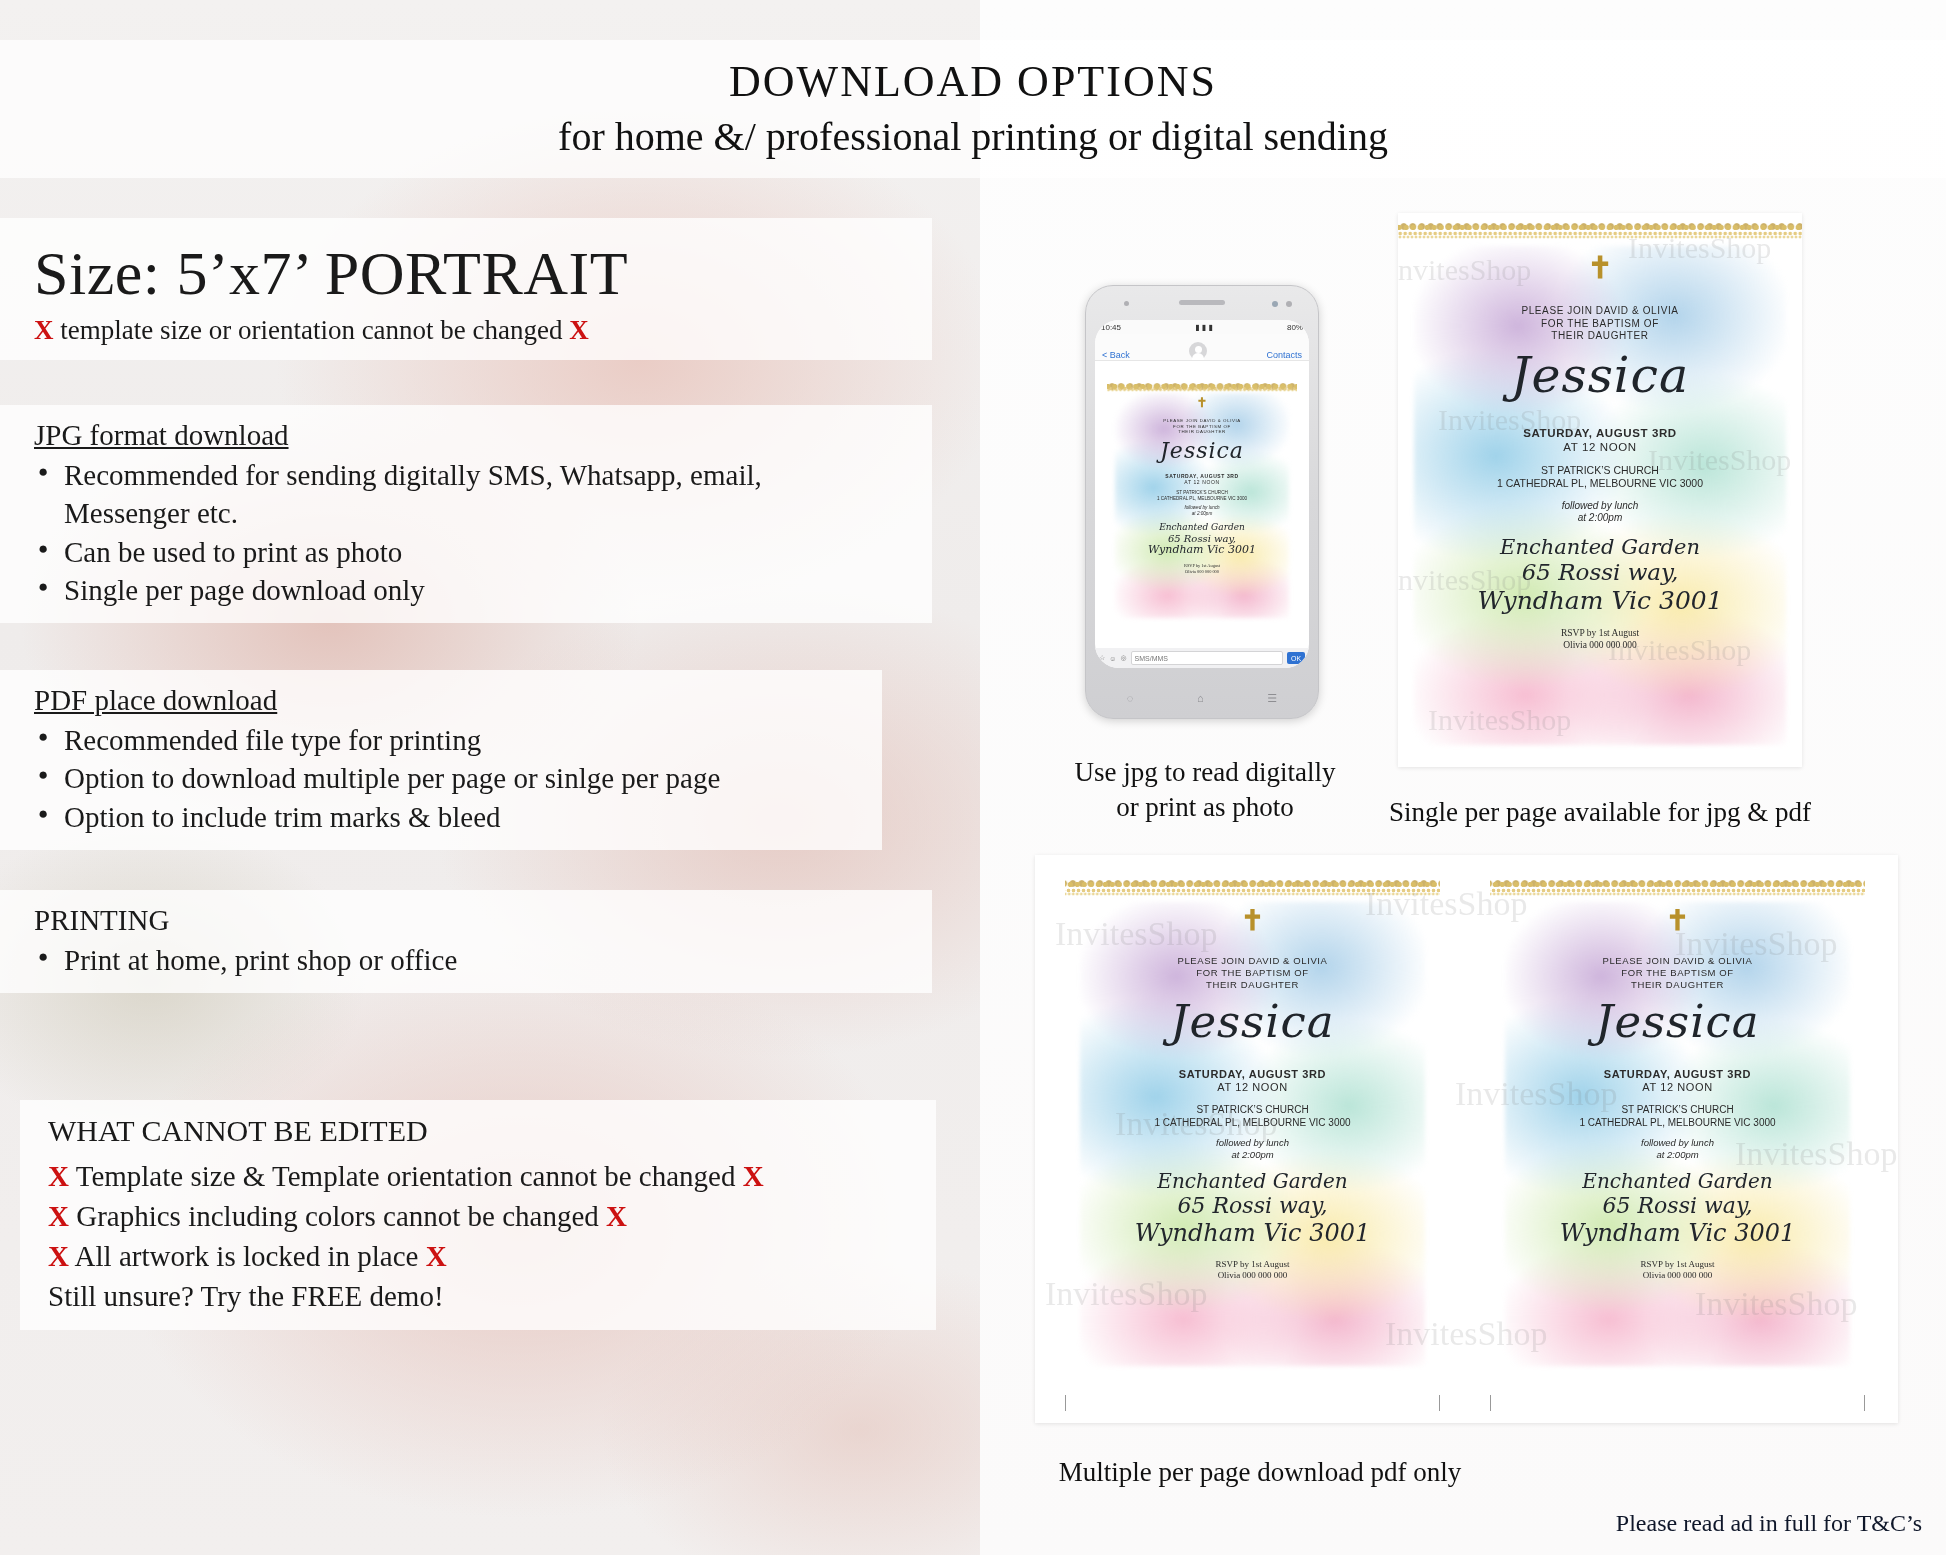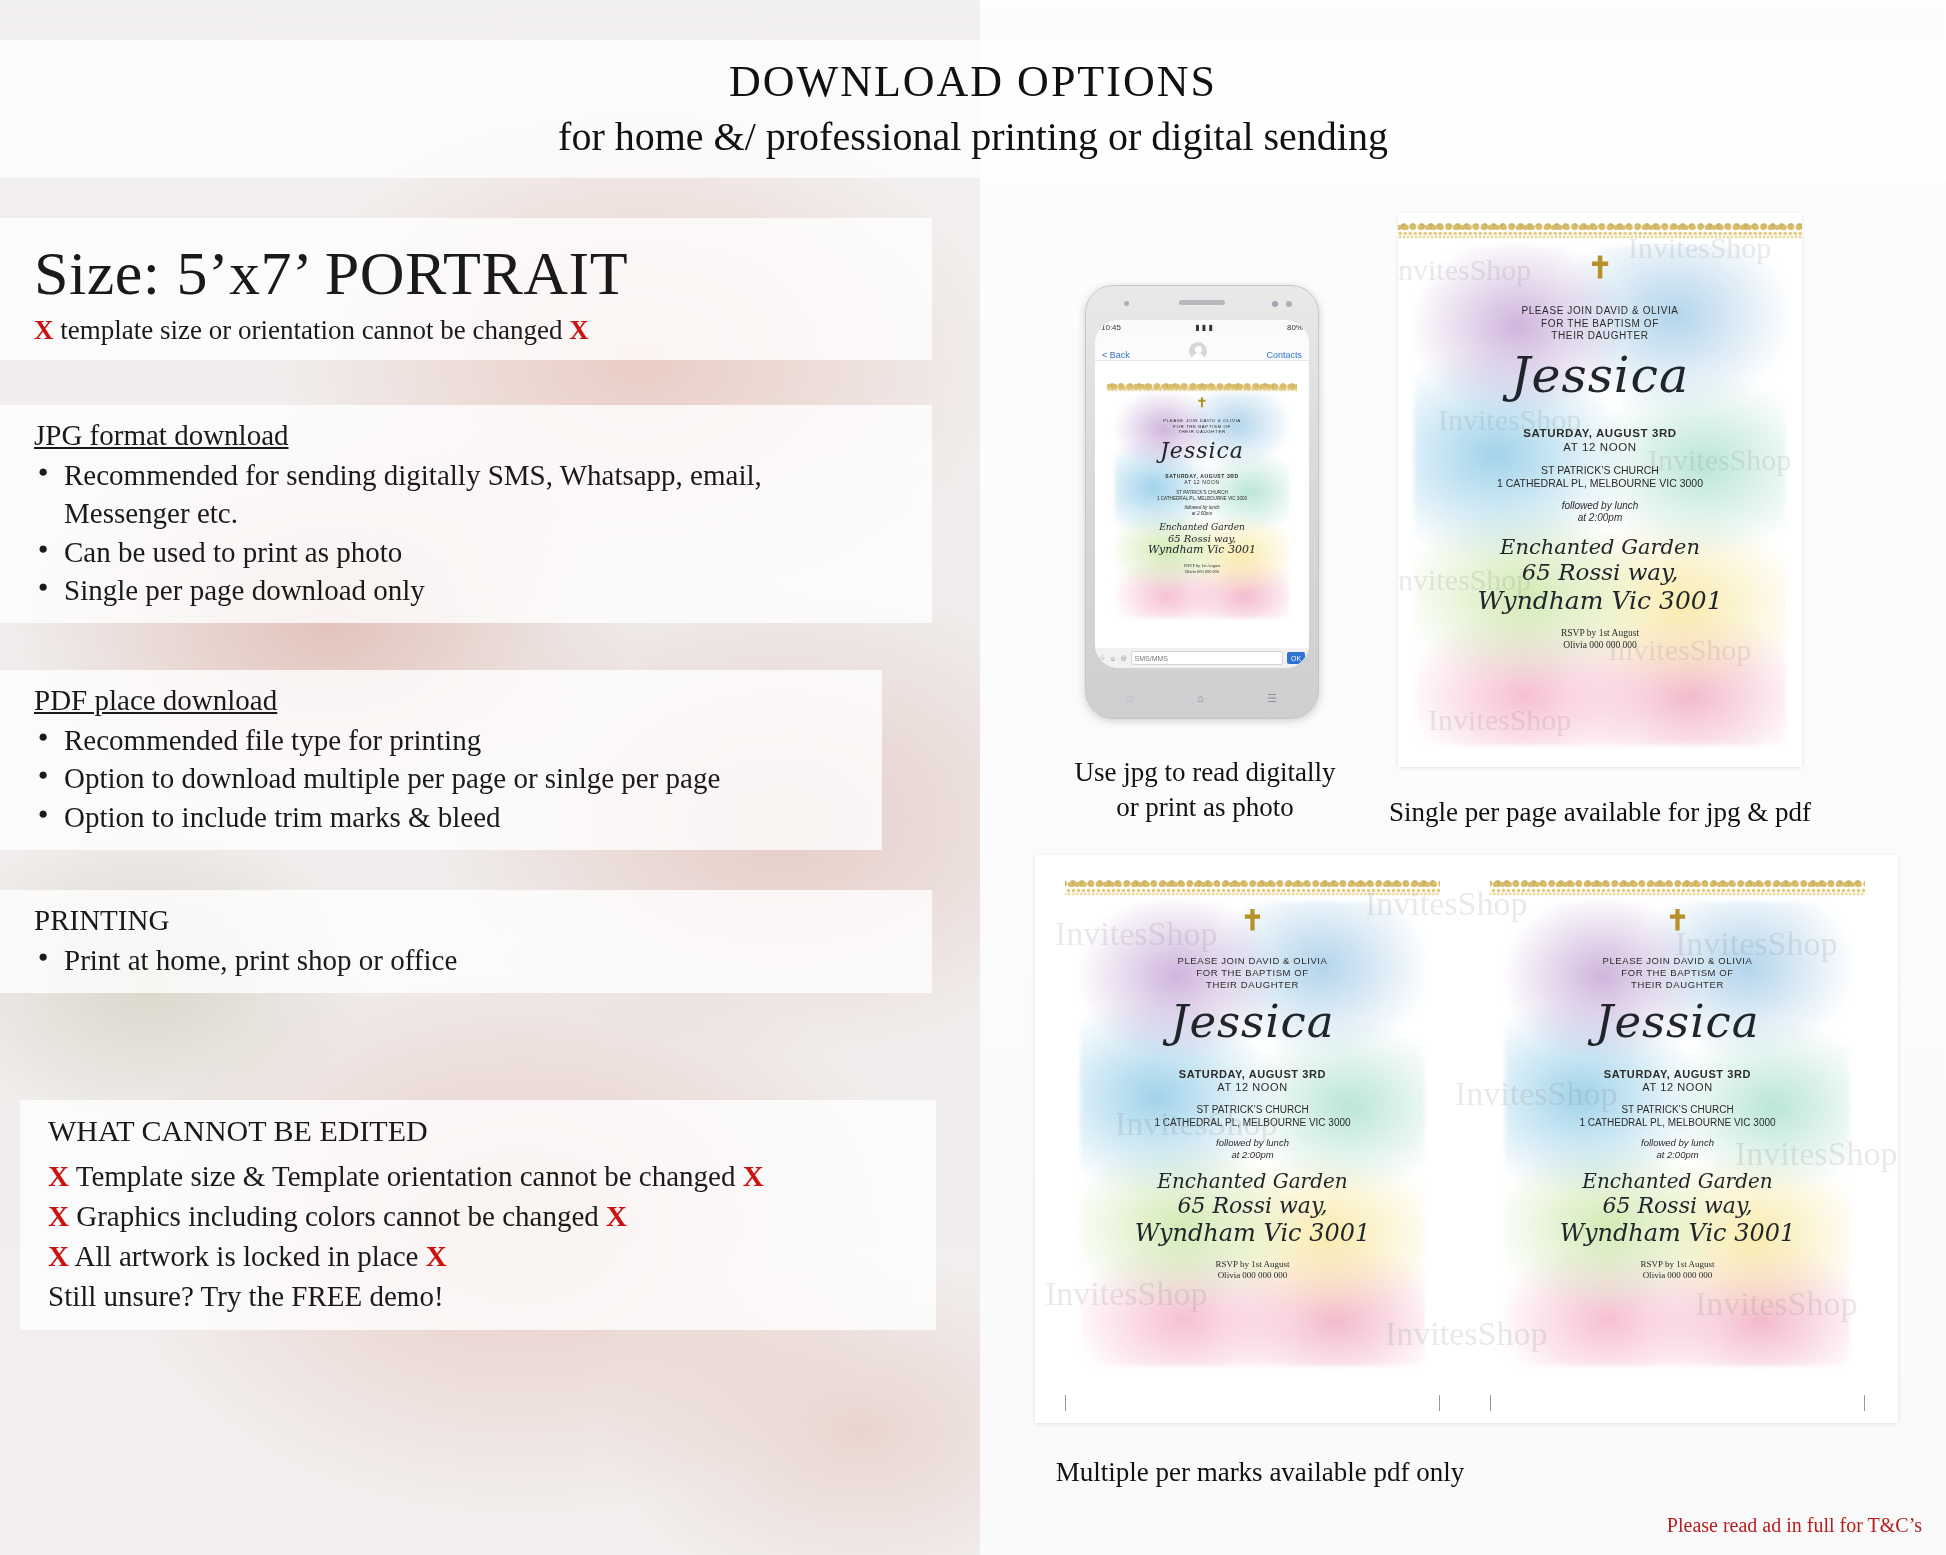--- a/index.html
+++ b/index.html
@@ -324,22 +324,22 @@
     box-shadow: 0 1px 4px rgba(0,0,0,0.10);
   }
   .trim {
     position: absolute;
     background: #999;
   }
 
   .footer-note {
     position: absolute;
     right: 24px; bottom: 18px;
-    font-size: 20px;
-    color: #b91c1c;
+    font-size: 24px;
+    color: #0f172a;
   }
 </style>
 </head>
 <body>
 
 <div class="bg"></div>
 <div class="bg-right"></div>
 
 <div class="header">
   <div class="h1">DOWNLOAD OPTIONS</div>
@@ -558,15 +558,15 @@
     <span style="left:640px; top:70px; font-size:34px;">InvitesShop</span>
     <span style="left:80px; top:250px; font-size:34px;">InvitesShop</span>
     <span style="left:420px; top:220px; font-size:34px;">InvitesShop</span>
     <span style="left:700px; top:280px; font-size:34px;">InvitesShop</span>
     <span style="left:10px; top:420px; font-size:34px;">InvitesShop</span>
     <span style="left:350px; top:460px; font-size:34px;">InvitesShop</span>
     <span style="left:660px; top:430px; font-size:34px;">InvitesShop</span>
   </div>
 </div>
 
-<div class="caption" style="left:1035px; top:1455px; width:450px;">Multiple per marks available pdf only</div>
+<div class="caption" style="left:1035px; top:1455px; width:450px;">Multiple per page download pdf only</div>
 
 <div class="footer-note">Please read ad in full for T&amp;C’s</div>
 
 </body></html>

